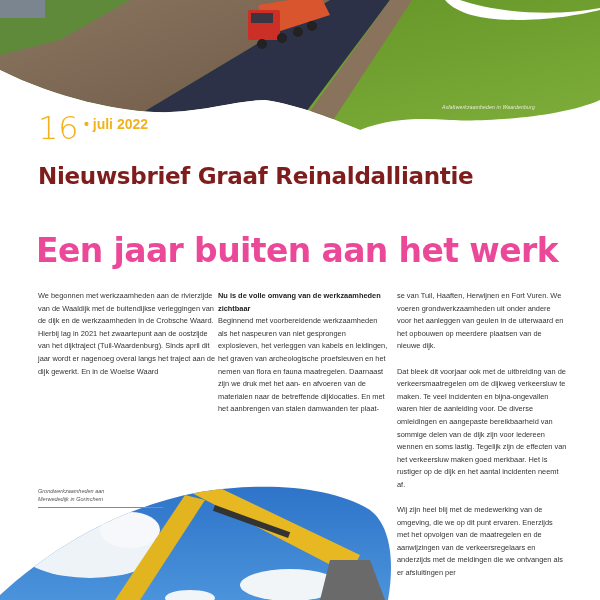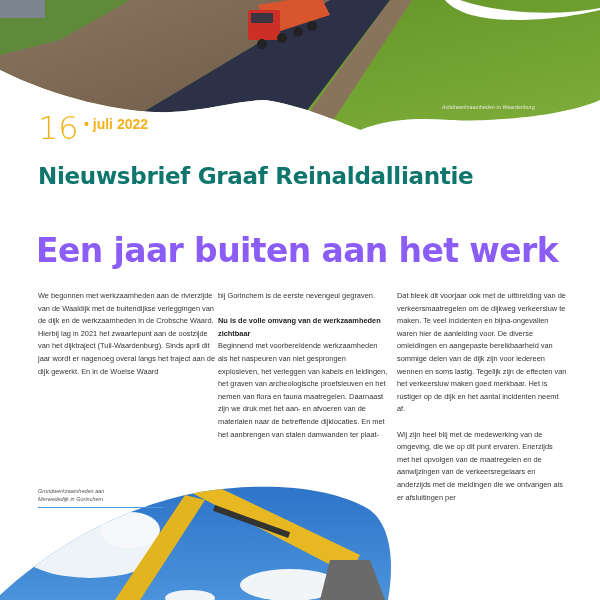--- a/index.html
+++ b/index.html
@@ -7,25 +7,25 @@
 
   .hero { position:absolute; left:0; top:0; width:600px; height:135px; overflow:hidden; }
   .hero svg { display:block; }
 
   .caption-top { position:absolute; left:442px; top:104px; font-size:5px; color:#e8eed8; letter-spacing:0.2px; font-style:italic; }
 
   .issue { position:absolute; left:38px; top:112px; color:#f3b21b; }
   .issue .num { font-size:32px; line-height:32px; font-family:"DejaVu Sans", sans-serif; font-weight:300; }
   .issue .date { position:absolute; left:46px; top:4px; font-size:14px; font-weight:bold; white-space:nowrap; }
 
-  .masthead { position:absolute; left:38px; top:164px; color:#0f766e; font-family:"DejaVu Sans", sans-serif; }
+  .masthead { position:absolute; left:38px; top:164px; color:#7f1d1d; font-family:"DejaVu Sans", sans-serif; }
   .masthead .t1 { font-size:23px; font-weight:bold; letter-spacing:-0.3px; line-height:24px; white-space:nowrap; }
   .masthead .t2 { position:absolute; left:66px; top:21px; font-size:18px; font-style:italic; white-space:nowrap; letter-spacing:-0.2px; }
 
-  .headline { position:absolute; left:36px; top:231px; font-family:"DejaVu Sans", sans-serif; font-size:33px; font-weight:bold; color:#8b5cf6; white-space:nowrap; letter-spacing:-0.6px; }
+  .headline { position:absolute; left:36px; top:231px; font-family:"DejaVu Sans", sans-serif; font-size:33px; font-weight:bold; color:#ec4899; white-space:nowrap; letter-spacing:-0.6px; }
 
   .col { position:absolute; top:290px; font-size:7.4px; line-height:12.6px; color:#333; }
   .col p { margin:0 0 12.6px 0; }
   .col b { color:#222; }
   .col1 { left:38px; width:180px; }
   .col2 { left:218px; width:170px; }
   .col3 { left:397px; width:170px; }
 
   .caption-bottom { position:absolute; left:38px; top:487px; font-size:5.5px; color:#555; font-style:italic; line-height:8px; width:90px; }
   .caption-line { position:absolute; left:38px; top:507px; width:125px; height:1px; background:#4a9ad8; }
@@ -87,26 +87,26 @@
   <div class="t1">Nieuwsbrief Graaf Reinaldalliantie</div>
 </div>
 
 <h1 class="headline" style="margin:0">Een jaar buiten aan het werk</h1>
 
 <div class="col col1">
   <p>We begonnen met werkzaamheden aan de rivierzijde van de Waaldijk met de buitendijkse verleggingen van de dijk en de werkzaamheden in de Crobsche Waard. Hierbij lag in 2021 het zwaartepunt aan de oostzijde van het dijktraject (Tuil-Waardenburg). Sinds april dit jaar wordt er nagenoeg overal langs het traject aan de dijk gewerkt. En in de Woelse Waard</p>
 </div>
 
 <div class="col col2">
-  <p>bij Gorinchem is de eerste nevengeul gegraven.</p>
   <div><b>Nu is de volle omvang van de werkzaamheden zichtbaar</b></div>
   <p>Beginnend met voorbereidende werkzaamheden als het naspeuren van niet gesprongen explosieven, het verleggen van kabels en leidingen, het graven van archeologische proefsleuven en het nemen van flora en fauna maatregelen. Daarnaast zijn we druk met het aan- en afvoeren van de materialen naar de betreffende dijklocaties. En met het aanbrengen van stalen damwanden ter plaat-</p>
 </div>
 
 <div class="col col3">
+  <p>se van Tuil, Haaften, Herwijnen en Fort Vuren. We voeren grondwerkzaamheden uit onder andere voor het aanleggen van geulen in de uiterwaard en het opbouwen op meerdere plaatsen van de nieuwe dijk.</p>
   <p>Dat bleek dit voorjaar ook met de uitbreiding van de verkeersmaatregelen om de dijkweg verkeersluw te maken. Te veel incidenten en bijna-ongevallen waren hier de aanleiding voor. De diverse omleidingen en aangepaste bereikbaarheid van sommige delen van de dijk zijn voor iedereen wennen en soms lastig. Tegelijk zijn de effecten van het verkeersluw maken goed merkbaar. Het is rustiger op de dijk en het aantal incidenten neemt af.</p>
   <p>Wij zijn heel blij met de medewerking van de omgeving, die we op dit punt ervaren. Enerzijds met het opvolgen van de maatregelen en de aanwijzingen van de verkeersregelaars en anderzijds met de meldingen die we ontvangen als er afsluitingen per</p>
 </div>
 
 <div class="bottom-img">
   <svg width="400" height="130" viewBox="0 0 400 130">
     <defs>
       <clipPath id="botClip">
         <path d="M0,125 C60,70 130,35 200,22 C260,12 330,15 370,40 C390,55 395,90 388,130 L0,130 Z"></path>
       </clipPath>

